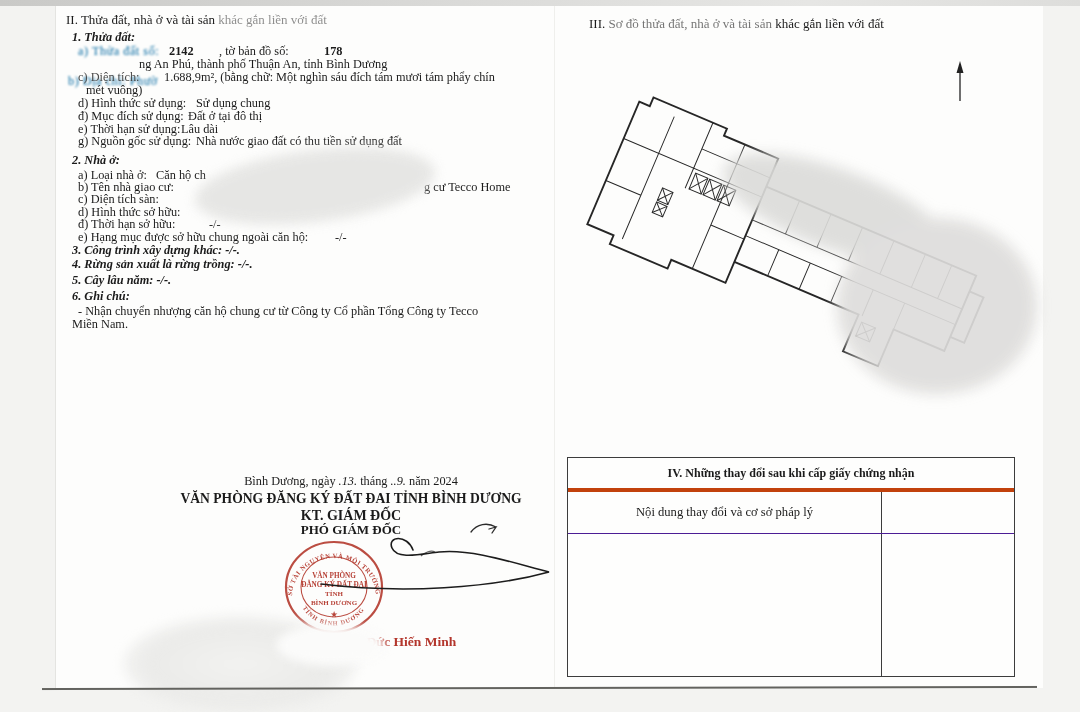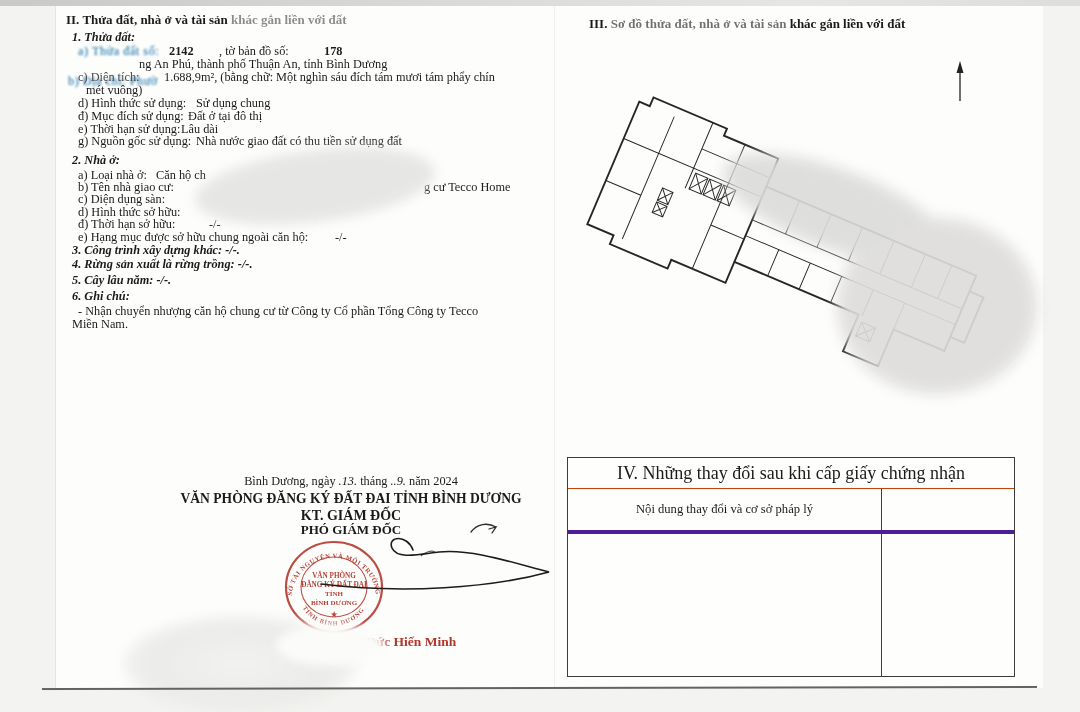--- a/index.html
+++ b/index.html
@@ -12,39 +12,39 @@
   #pageL{left:55px;width:498px;border-left:1px solid #e4e4e1}
   #pageR{left:554px;width:488px;border-left:1px solid #efefec}
   .top-edge{position:absolute;left:0;top:0;width:1080px;height:6px;
     background:linear-gradient(90deg,#c9c9c7 0%,#d9d9d7 40%,#e6e6e4 75%,#dddddb 100%)}
   .bottom-edge{position:absolute;left:42px;top:687px;width:995px;height:2px;
     background:#63635f;filter:blur(.45px);transform:rotate(-.12deg)}
   .t{position:absolute;white-space:nowrap;font-size:12.3px;line-height:1.08}
   .b{font-weight:bold}
   .i{font-style:italic}
   .bi{font-weight:bold;font-style:italic}
-  .h{font-size:13px;font-weight:bold}
+  .h{font-size:13px;font-weight:normal}
   .fade{opacity:.5;filter:blur(.4px)}
   .fade2{opacity:.62;filter:blur(.3px)}
   .blurlbl{color:#0369a1;filter:blur(.9px);letter-spacing:.5px}
   .softlbl{color:#4a4a4a;filter:blur(.5px)}
   .ctr{text-align:center}
   .blob{position:absolute;border-radius:50%}
   #blob-house{left:138px;top:144px;width:242px;height:72px;background:#e5e5e3;
     filter:blur(6px);transform:rotate(-7deg);opacity:.92}
   #blob-bleft{left:68px;top:610px;width:232px;height:96px;
     background:radial-gradient(ellipse at center,#f2f2f0 0%,#ebebe9 55%,rgba(250,250,248,0) 100%);
     filter:blur(6px)}
   #blob-name{left:220px;top:618px;width:110px;height:42px;background:#fbfbfa;filter:blur(5px)}
   .redname{color:#b3362c;font-weight:bold;font-size:13.5px}
   
   .tbl{position:absolute;left:12px;top:451px;width:446px;border:1.4px solid #3c3c3c;background:#fefefd}
-  .tbl-title{height:30px;border-bottom:1px solid #c2410c;display:flex;align-items:center;justify-content:center;
-    font-weight:normal;font-size:18px}
-  .tbl-head{display:flex;height:41px;border-bottom:4px solid #4c1d95}
+  .tbl-title{height:30px;border-bottom:4px solid #c2410c;display:flex;align-items:center;justify-content:center;
+    font-weight:bold;font-size:12px}
+  .tbl-head{display:flex;height:41px;border-bottom:1px solid #4c1d95}
   .tbl-c1{width:313px;border-right:1px solid #3c3c3c;display:flex;align-items:center;justify-content:center;font-size:12.6px}
   .tbl-c2{flex:1;display:flex;flex-direction:column;align-items:center;justify-content:center;font-size:12.2px;line-height:1.18}
   .tbl-body{display:flex;height:142px}
   .tbl-b1{width:313px;border-right:1px solid #3c3c3c}
   .tbl-b2{flex:1}
   svg{position:absolute;overflow:visible}
 </style>
 </head>
 <body>
 
@@ -93,21 +93,21 @@
 
   <div class="t bi" style="left:16px;top:148px">2. Nhà ở:</div>
   <div class="t" style="left:0;top:163px;width:100%">
     <span class="t" style="left:22px;top:0">a) Loại nhà ở:</span>
     <span class="t" style="left:100px;top:0">Căn hộ ch</span>
   </div>
   <div class="t" style="left:0;top:175px;width:100%">
     <span class="t" style="left:22px;top:0">b) Tên nhà giao cư:</span>
     <span class="t" style="left:368px;top:0">g cư Tecco Home</span>
   </div>
-  <div class="t" style="left:22px;top:187px">c) Diện dụng sàn:</div>
+  <div class="t" style="left:22px;top:187px">c) Diện tích sàn:</div>
   <div class="t" style="left:22px;top:200px">d) Hình thức sở hữu:</div>
   <div class="t" style="left:0;top:212px;width:100%">
     <span class="t" style="left:22px;top:0">đ) Thời hạn sở hữu:</span>
     <span class="t" style="left:153px;top:0">-/-</span>
   </div>
   <div class="t" style="left:0;top:225px;width:100%">
     <span class="t" style="left:22px;top:0">e) Hạng mục được sở hữu chung ngoài căn hộ:</span>
     <span class="t" style="left:279px;top:0">-/-</span>
   </div>
 

